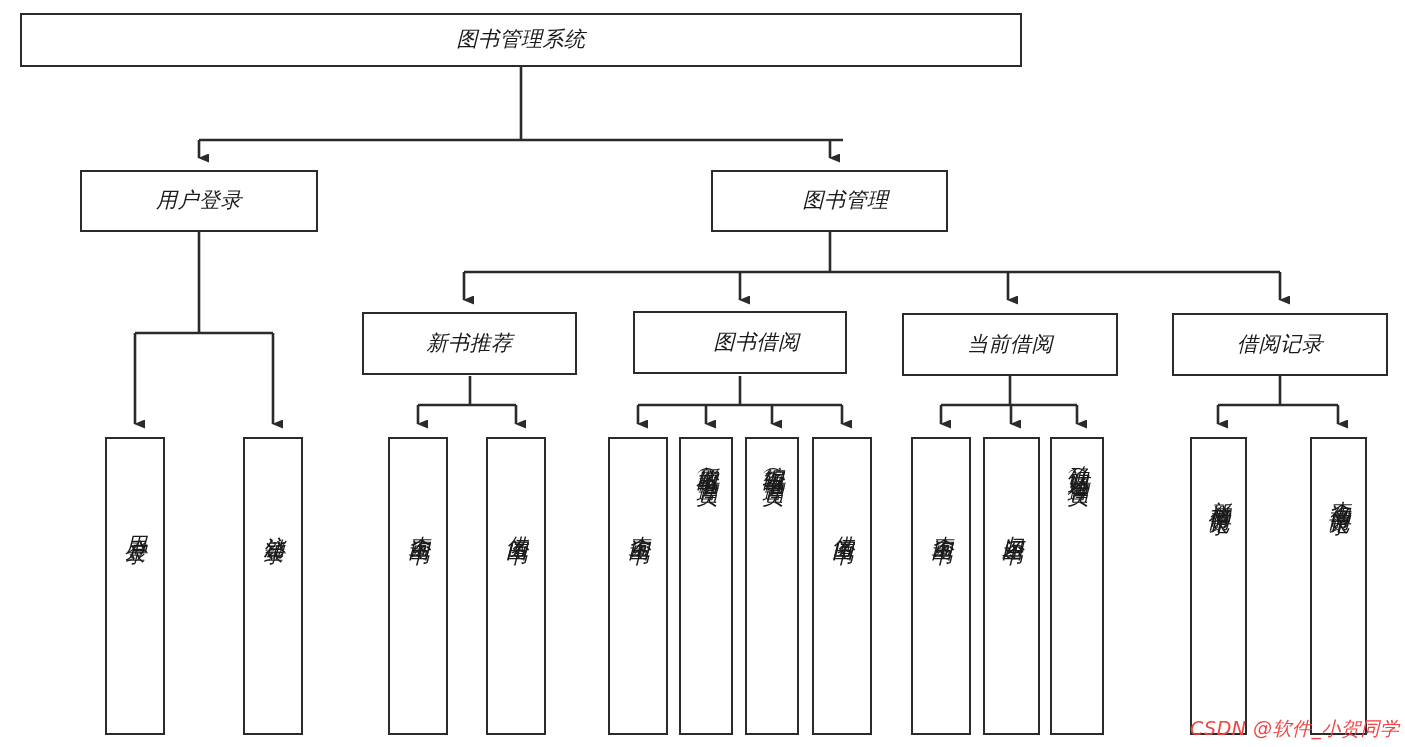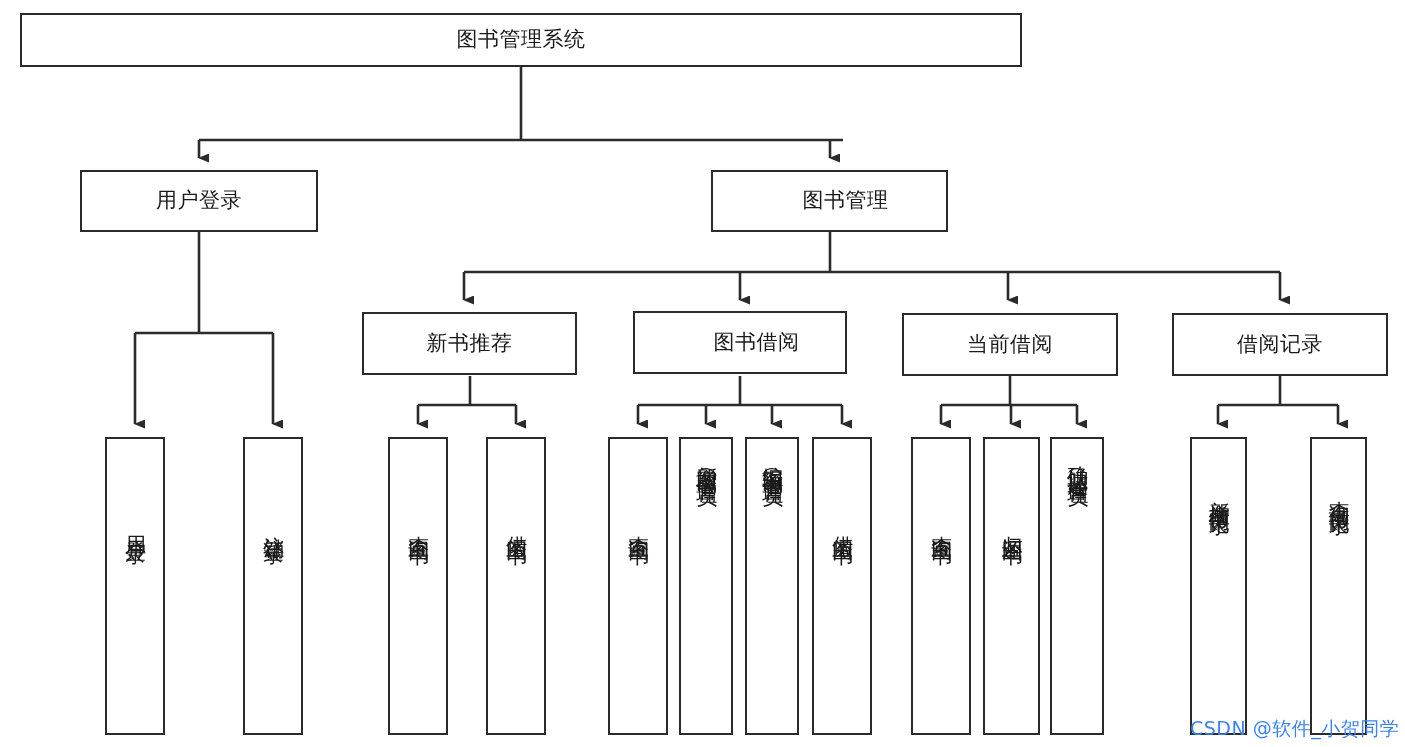--- a/index.html
+++ b/index.html
@@ -9,20 +9,21 @@
   }
   body {
     font-family: "DejaVu Sans", "Liberation Sans", sans-serif;
   }
   #diagram-root {
     position: relative;
     width: 1405px;
     height: 747px;
     background: #ffffff;
     overflow: hidden;
+    font-style: italic;
   }
   svg.flow {
     position: absolute;
     left: 0;
     top: 0;
     width: 1405px;
     height: 747px;
   }
   .node-box {
     position: absolute;
@@ -47,21 +48,21 @@
     letter-spacing: 3px;
     white-space: normal;
   }
   .node-box.vertical {
     align-items: flex-start;
     justify-content: center;
     padding-top: 14px;
   }
   .watermark {
     position: absolute;
-    color: #3b82f6;
+    color: #ef4444;
     font-size: 19px;
     letter-spacing: 0.5px;
     white-space: nowrap;
     pointer-events: none;
   }
 </style>
 </head>
 <body>
 
 <div id="diagram-root">

